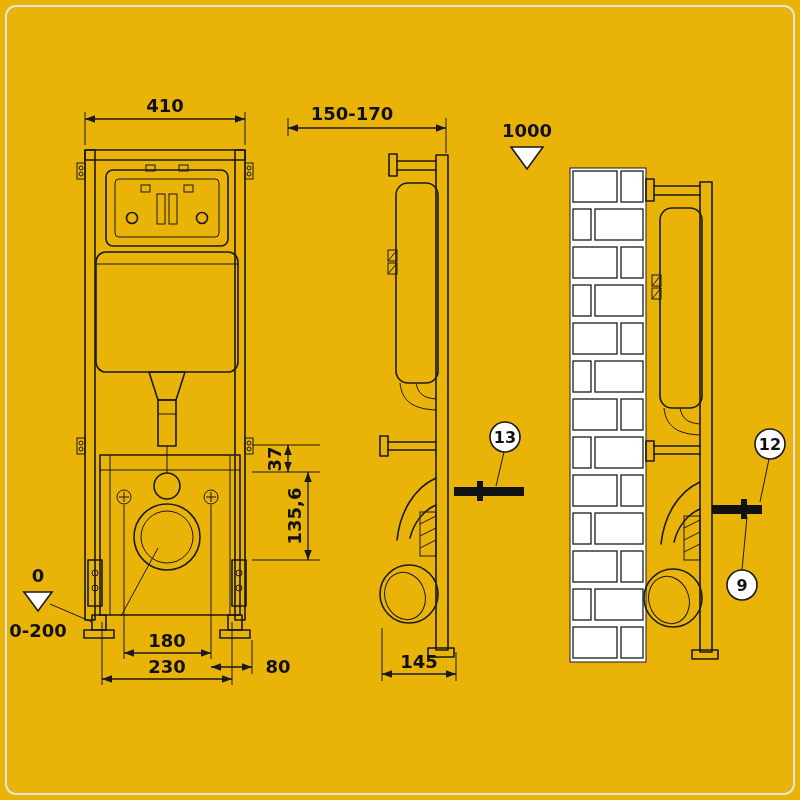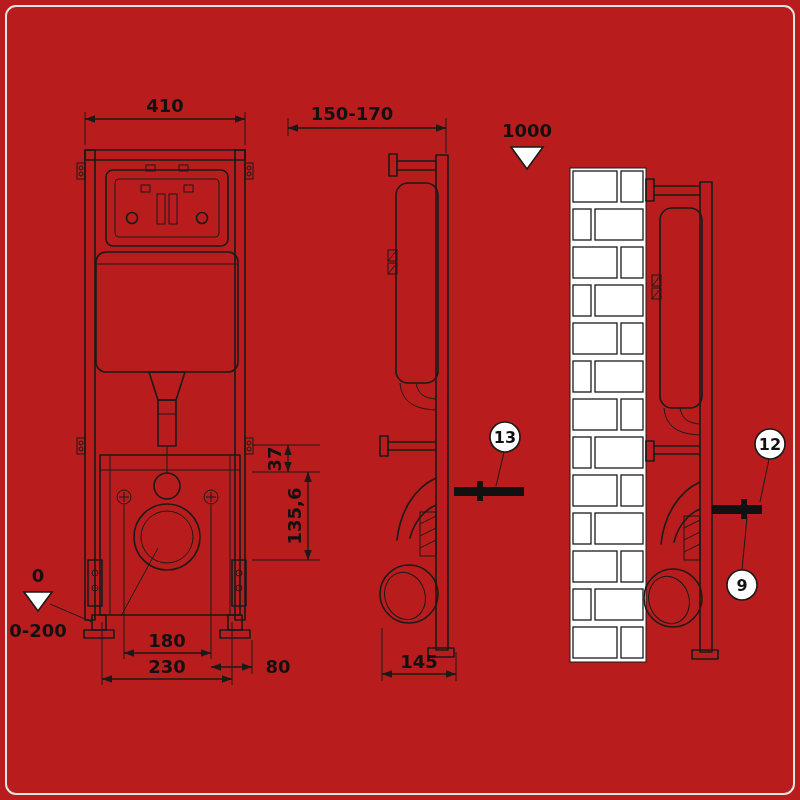--- a/index.html
+++ b/index.html
@@ -1,16 +1,16 @@
 <!DOCTYPE html>
 <html><head>
 <meta charset="utf-8">
 <style>
   html,body{margin:0;padding:0;background:#fff;}
-  .page{width:800px;height:800px;position:relative;background:#b91c1c;overflow:hidden;}
+  .page{width:800px;height:800px;position:relative;background:#eab308;overflow:hidden;}
   svg{display:block;}
   .ln{fill:none;stroke:#1a1a1a;stroke-width:1.6;stroke-linejoin:round;stroke-linecap:round;}
   .thin{fill:none;stroke:#1a1a1a;stroke-width:1;}
   .dim{fill:none;stroke:#1a1a1a;stroke-width:1.3;}
   .wht{fill:#ffffff;stroke:#1a1a1a;stroke-width:1.6;}
   .blk{fill:#111111;stroke:none;}
   .t-dim{font:700 18px "DejaVu Sans",sans-serif;fill:#111;text-anchor:middle;}
   .t-call{font:700 16px "DejaVu Sans",sans-serif;fill:#111;text-anchor:middle;}
 </style>
 </head>

